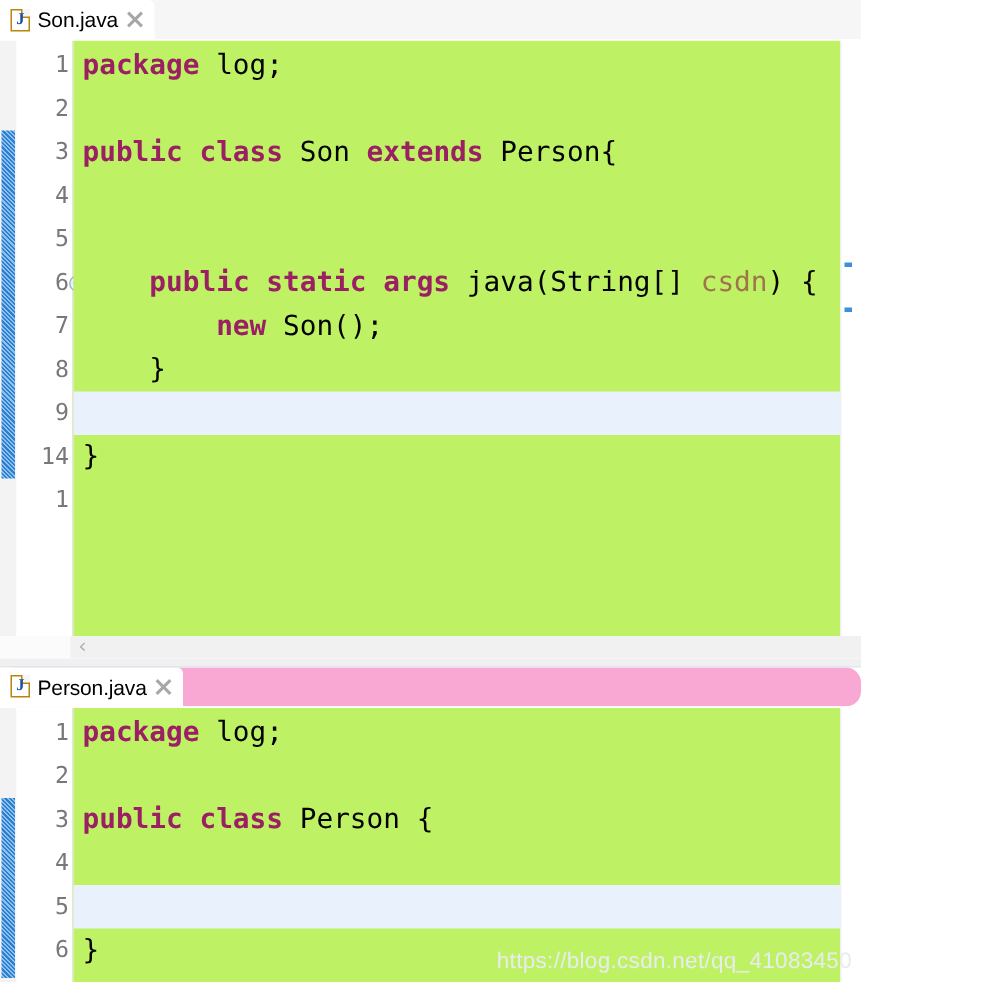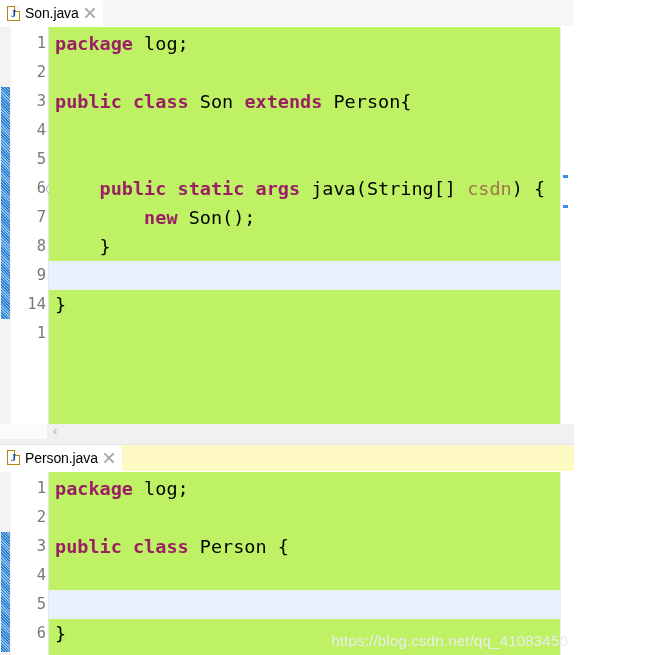--- a/index.html
+++ b/index.html
@@ -23,21 +23,21 @@
   .editor-part.bottom { height: 212px; }
 
   
   .tabbar {
     height: 26px;
     display: flex; align-items: flex-end;
     position: relative;
     flex: none;
   }
   .tabbar.inactive { background: #f6f6f6; }
-  .tabbar.active   { background: #fef9c3; }
+  .tabbar.active   { background: #f9a8d4; border-radius: 10px; }
 
   .tab {
     height: 26px;
     display: flex; align-items: center;
     gap: 5px;
     padding: 0 7px 0 7px;
     font-size: 14px;
     color: #000000;
     background: #ffffff;
     border-top-right-radius: 4px;

